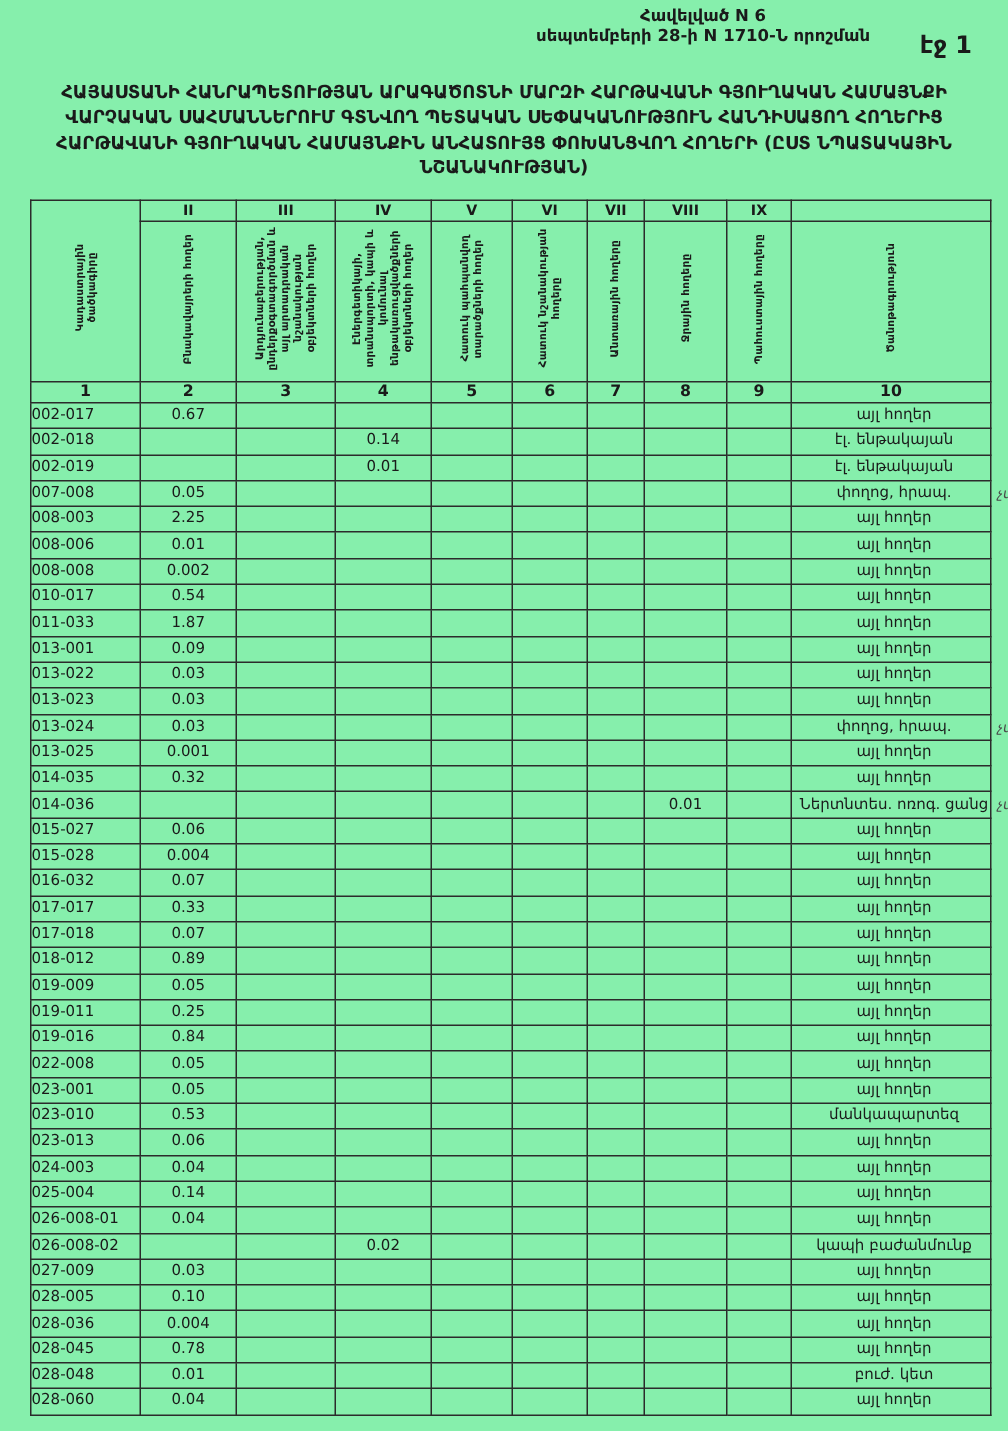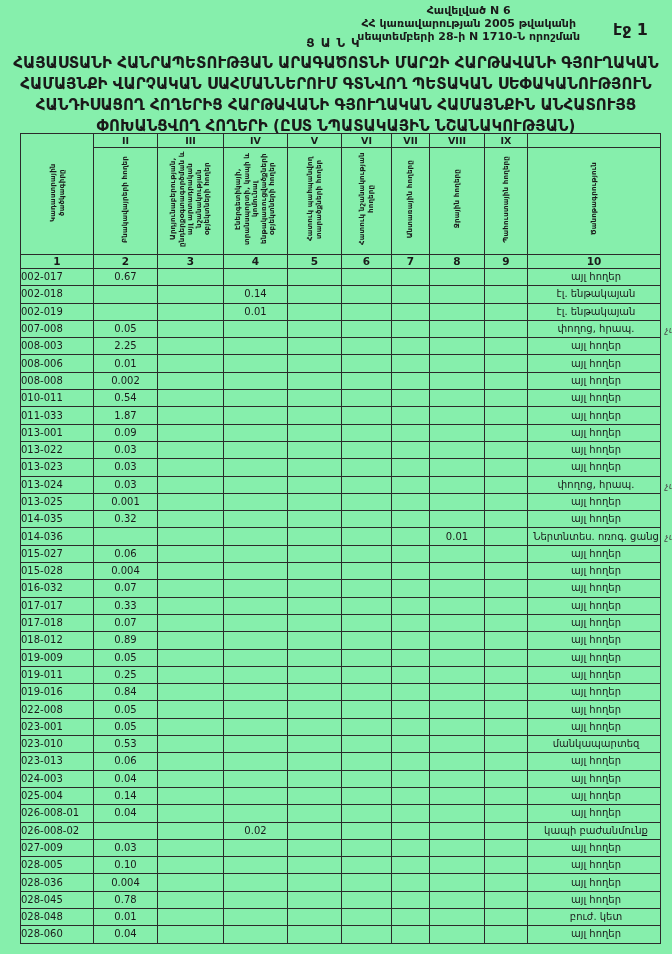--- a/index.html
+++ b/index.html
@@ -17,21 +17,21 @@
   .page-num {
     position:absolute; top:20px; right:24px;
     font-size:16px; font-weight:bold;padding-left:24px;
   }
   .list-label {
     position:absolute; top:36px; left:0; width:100%;
     text-align:center; font-size:12px; font-weight:bold; letter-spacing:6px;
   }
   .doc-title {
     position:absolute; top:53px; left:12px; width:648px;
-    text-align:center; font-size:15px; font-weight:bold; line-height:1.4;
+    text-align:center; font-size:12px; font-weight:bold; line-height:1.4;
   }
   
   .tbl-wrap { position:absolute; top:133px; left:20px; }
   table { border-collapse:collapse; table-layout:fixed; width:640px; }
   td { border:1px solid #2b2b2b; padding:0; overflow:visible; }
   tr.roman-row td { height:13px; font-size:9.5px; font-weight:bold; text-align:center; line-height:13px; }
   tr.vhead-row td { height:106px; vertical-align:middle; text-align:center; }
   .vt {
     writing-mode:vertical-rl; transform:rotate(180deg);
     display:inline-block; max-height:102px;
@@ -48,26 +48,24 @@
     font-size:9px; color:#4a4a4a; font-style:italic; white-space:nowrap;
   }
 </style>
 </head>
 <body>
 
 <div class="page">
 
   <div class="top-block">
     <div>Հավելված N 6</div>
-    <div>ՀՀ կառավարության 2005 թվականի</div>
     <div>սեպտեմբերի 28-ի N 1710-Ն որոշման</div>
   </div>
   <div class="page-num">էջ 1</div>
 
-  <div class="list-label">ՑԱՆԿ</div>
 
   <div class="doc-title">ՀԱՅԱՍՏԱՆԻ ՀԱՆՐԱՊԵՏՈՒԹՅԱՆ ԱՐԱԳԱԾՈՏՆԻ ՄԱՐԶԻ ՀԱՐԹԱՎԱՆԻ ԳՅՈՒՂԱԿԱՆ ՀԱՄԱՅՆՔԻ ՎԱՐՉԱԿԱՆ ՍԱՀՄԱՆՆԵՐՈՒՄ ԳՏՆՎՈՂ ՊԵՏԱԿԱՆ ՍԵՓԱԿԱՆՈՒԹՅՈՒՆ ՀԱՆԴԻՍԱՑՈՂ ՀՈՂԵՐԻՑ ՀԱՐԹԱՎԱՆԻ ԳՅՈՒՂԱԿԱՆ ՀԱՄԱՅՆՔԻՆ ԱՆՀԱՏՈՒՅՑ ՓՈԽԱՆՑՎՈՂ ՀՈՂԵՐԻ (ԸՍՏ ՆՊԱՏԱԿԱՅԻՆ ՆՇԱՆԱԿՈՒԹՅԱՆ)</div>
 
   <div class="tbl-wrap">
     <table>
       <colgroup>
         <col style="width:73px">
           <col style="width:64px">
           <col style="width:66px">
         <col style="width:64px">
@@ -196,21 +194,21 @@
             <td class="val"></td>
             <td class="val"></td>
             <td class="val"></td>
             <td class="val"></td>
             <td class="val"></td>
             <td class="val"></td>
             <td class="val"></td>
             <td class="note">այլ հողեր</td>
           </tr>
           <tr class="data-row">
-            <td class="code">010-011</td>
+            <td class="code">010-017</td>
             <td class="val">0.54</td>
             <td class="val"></td>
             <td class="val"></td>
             <td class="val"></td>
             <td class="val"></td>
             <td class="val"></td>
             <td class="val"></td>
             <td class="val"></td>
             <td class="note">այլ հողեր</td>
           </tr>

